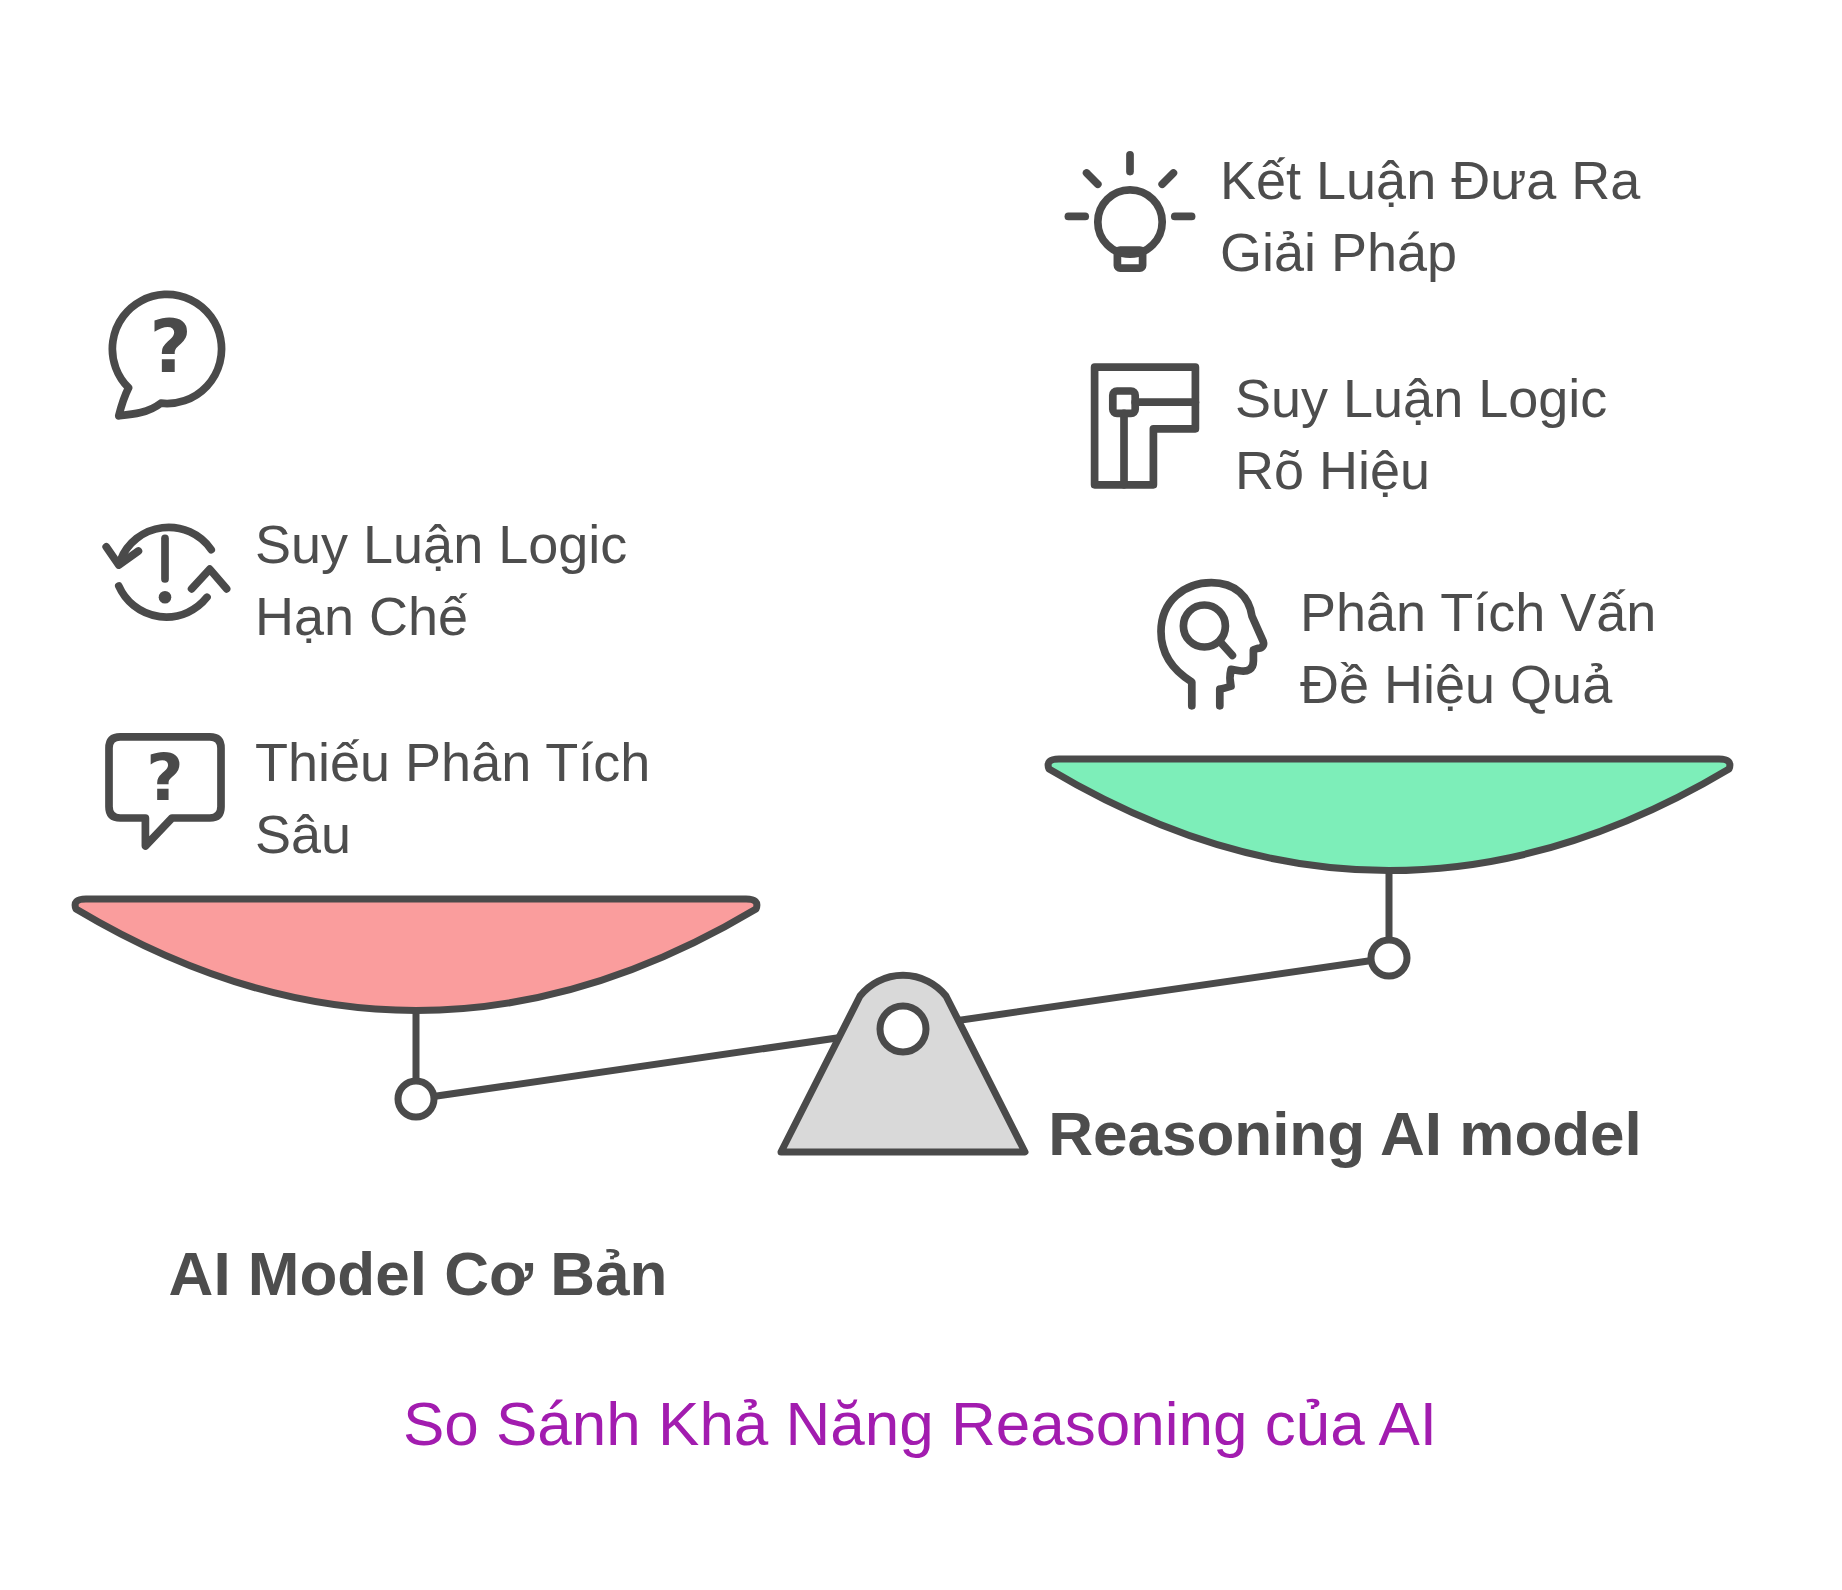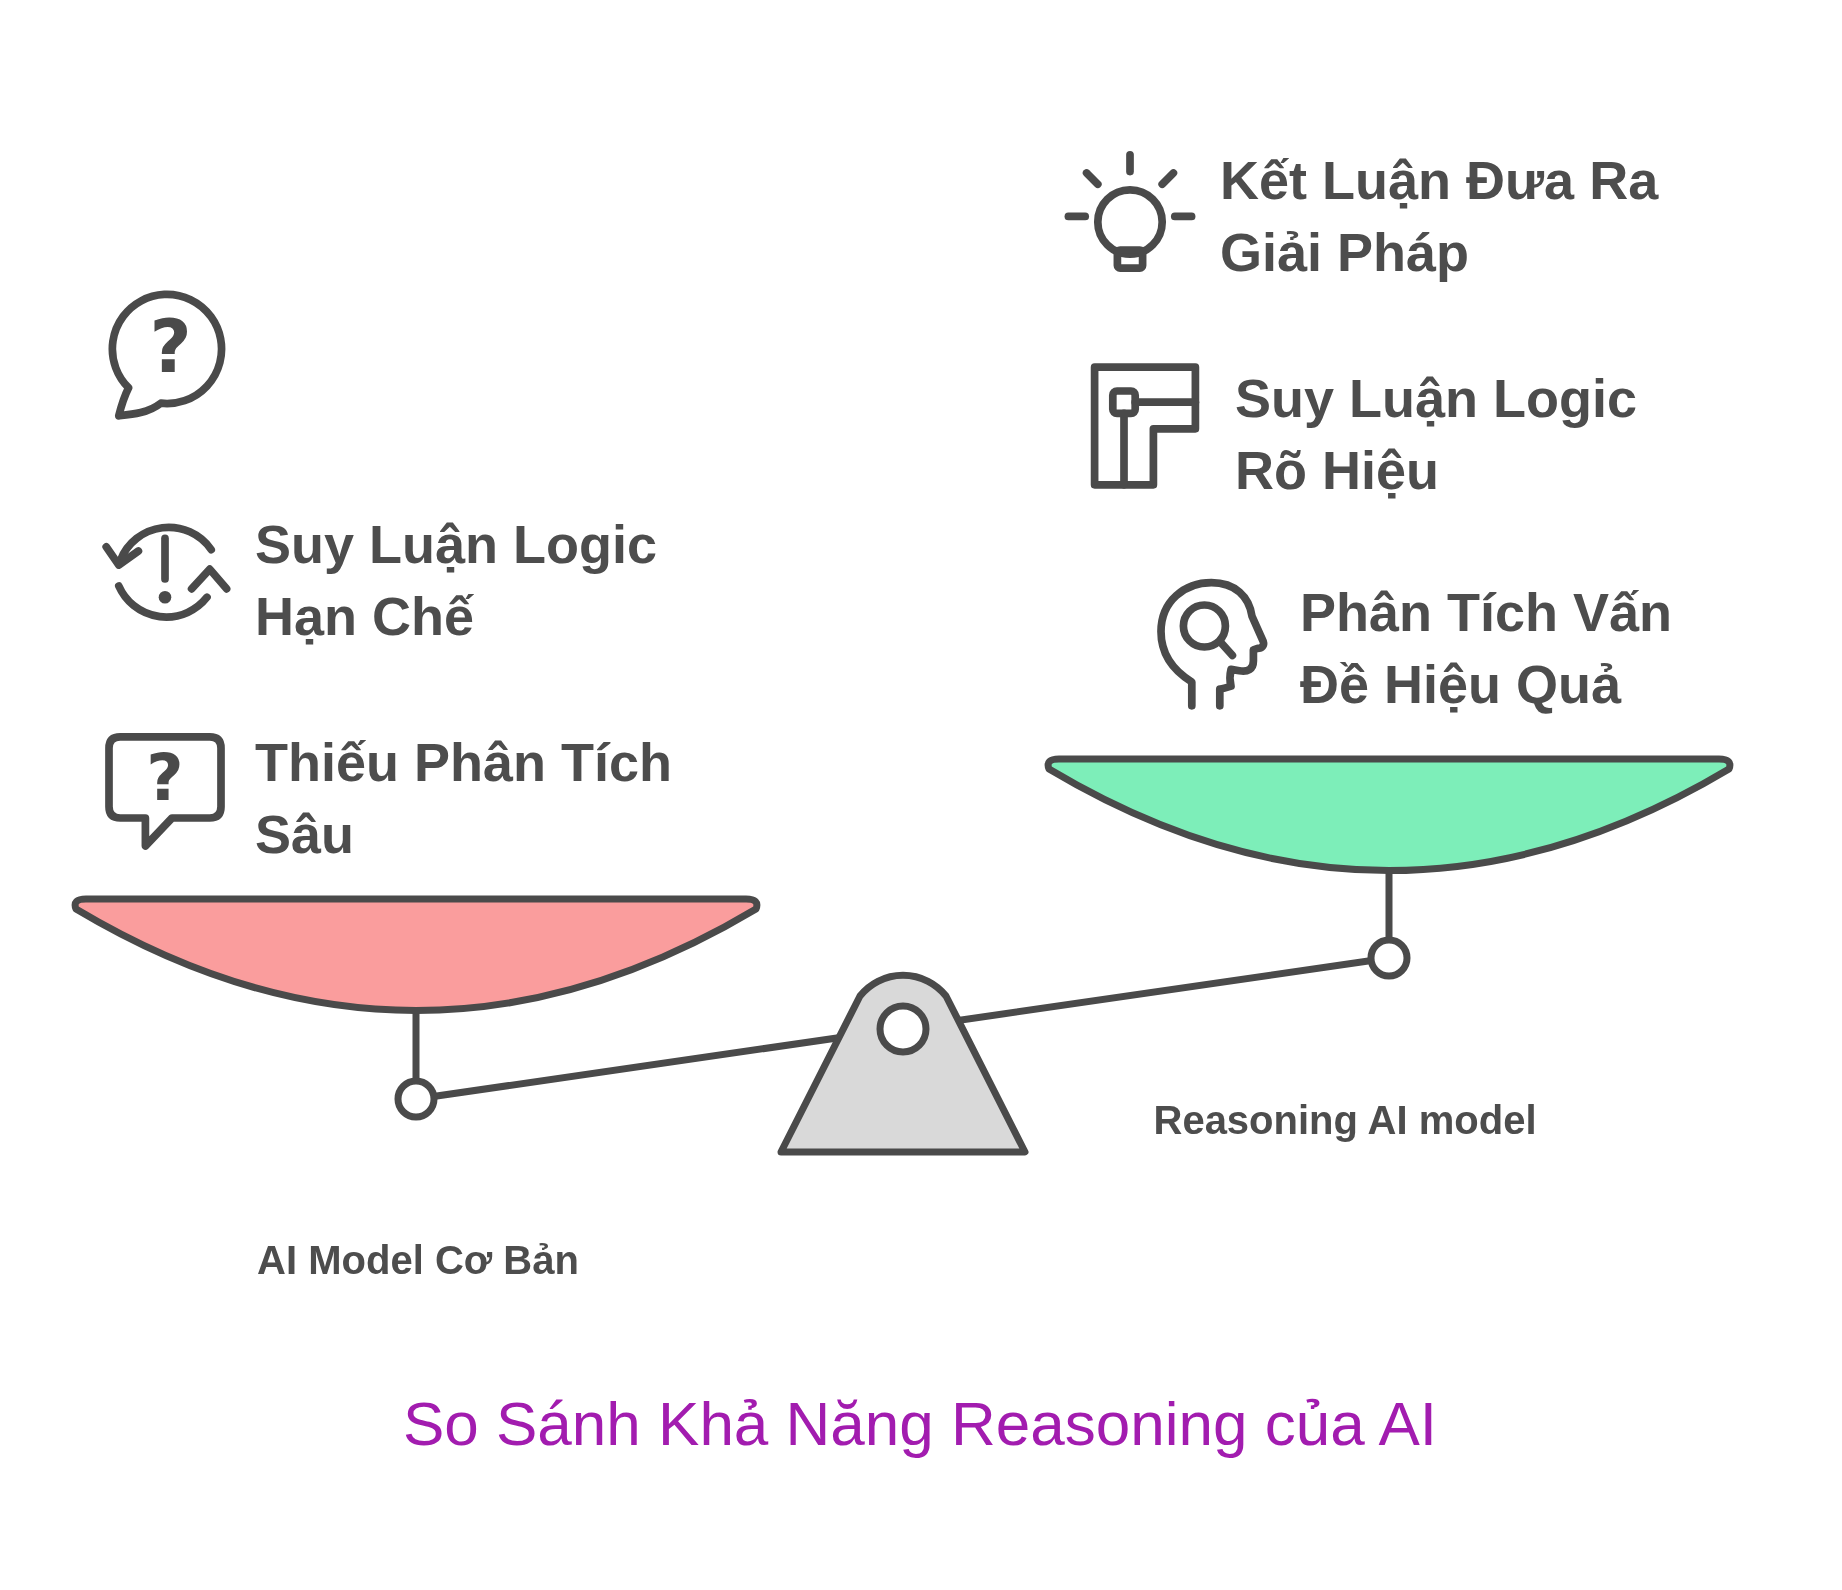--- a/index.html
+++ b/index.html
@@ -4,22 +4,22 @@
 <style>
   html,body{margin:0;padding:0;background:#ffffff;}
   body{width:1842px;height:1590px;overflow:hidden;
        font-family:"Liberation Sans",sans-serif;}
   .stage{position:relative;width:1842px;height:1590px;background:#fff;}
   .scale-svg{position:absolute;left:0;top:0;}
   .item-row{position:absolute;display:flex;align-items:flex-start;}
   .icon-box{width:140px;height:140px;flex:none;}
   .icon-box svg{width:140px;height:140px;display:block;}
   .item-text{margin-left:20px;margin-top:6px;font-size:54px;line-height:72px;
-             font-weight:bold;color:#4D4D4D;white-space:nowrap;}
-  .pan-label{position:absolute;transform:translateX(-50%);font-size:40px;
+             font-weight:normal;color:#4D4D4D;white-space:nowrap;}
+  .pan-label{position:absolute;transform:translateX(-50%);font-size:62px;
              font-weight:bold;color:#4D4D4D;white-space:nowrap;}
   .diagram-title{position:absolute;transform:translateX(-50%);font-size:62px;
              font-weight:normal;color:#a21caf;white-space:nowrap;}
   .stroke{stroke:#4A4A4A;stroke-width:5.5;fill:none;
           stroke-linecap:round;stroke-linejoin:round;}
   .glyph-lg{font:bold 52px "DejaVu Sans",sans-serif;fill:#4A4A4A;}
   .glyph-md{font:bold 46px "DejaVu Sans",sans-serif;fill:#4A4A4A;}
 </style>
 </head>
 <body>

